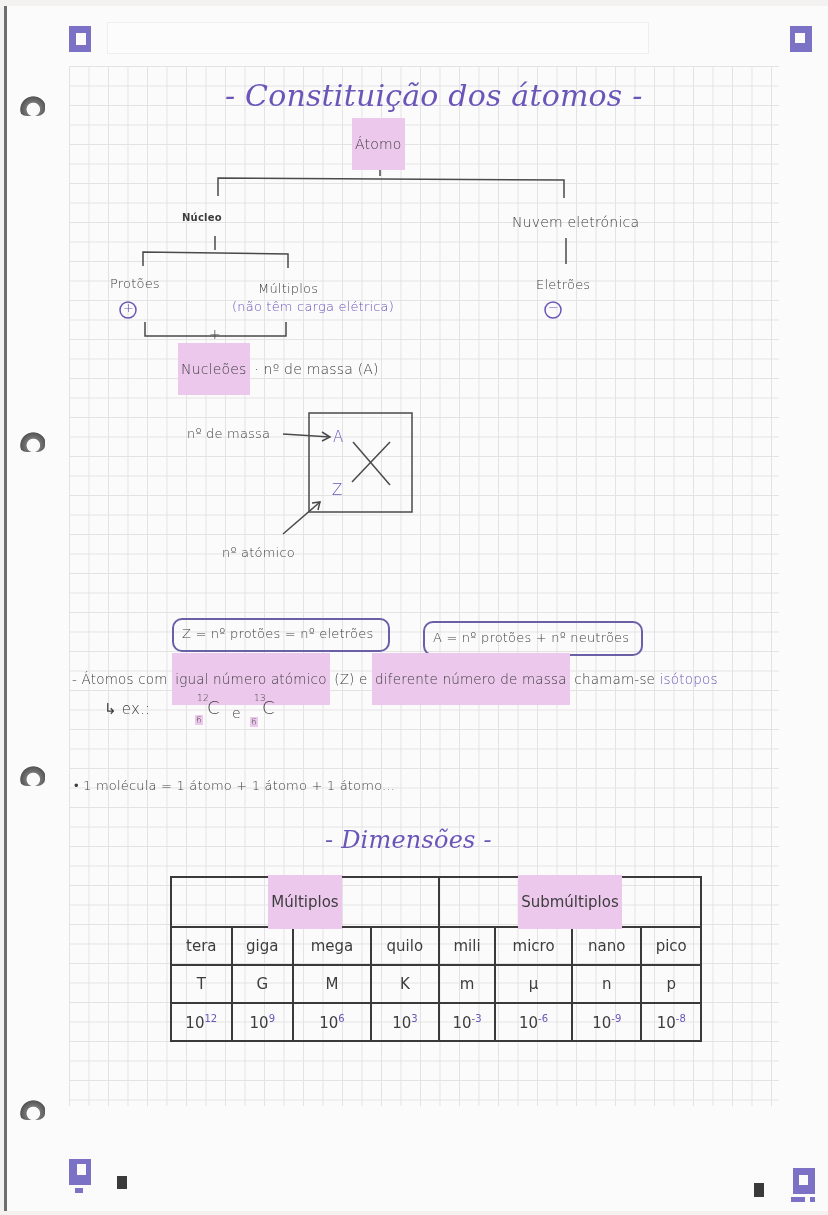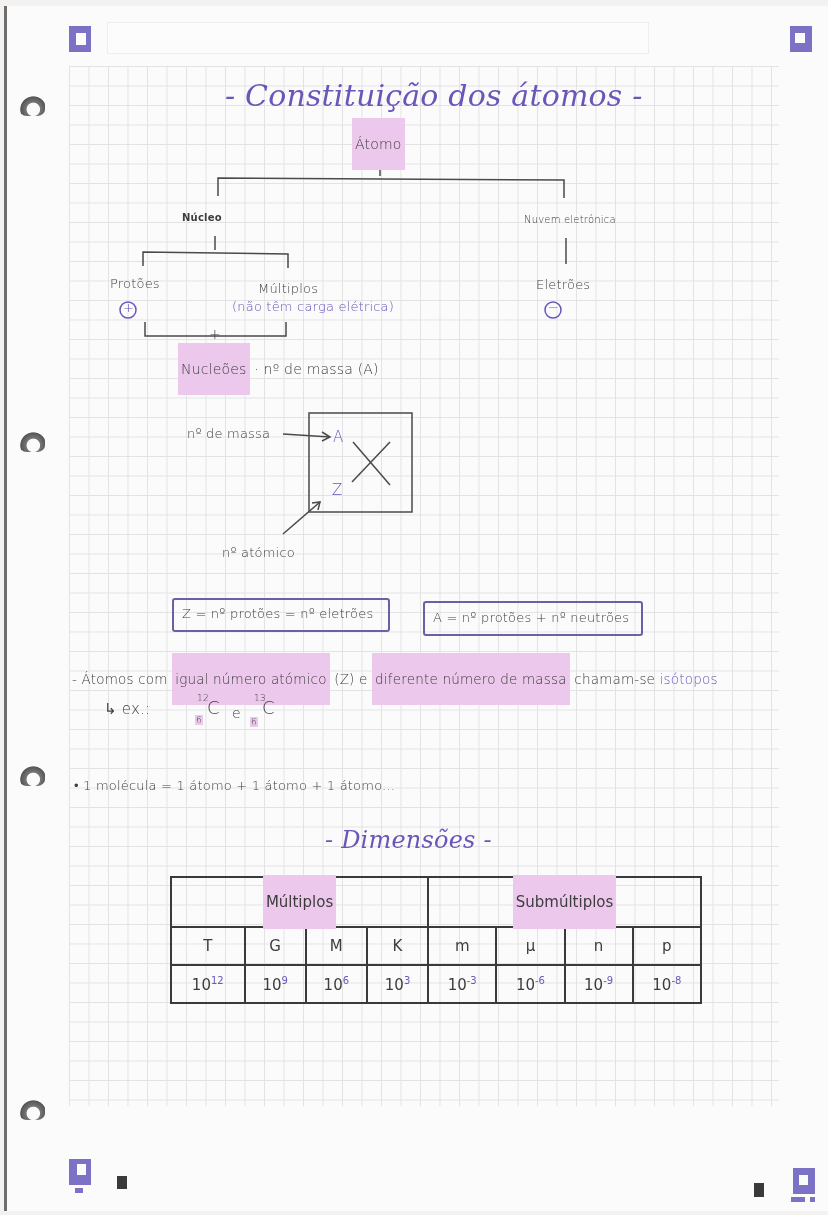--- a/index.html
+++ b/index.html
@@ -16,21 +16,21 @@
   .c-bl{left:62px;top:1153px;} .c-bl::after{left:8px;top:5px;width:9px;height:11px;}
   .c-br{left:786px;top:1162px;} .c-br::after{left:6px;top:7px;width:9px;height:10px;}
   .dot{position:absolute;background:#3a3a3a;}
   .dotp{position:absolute;background:#7b72c6;}
   .ring{position:absolute;left:12px;width:26px;height:22px;border-radius:50% 50% 30% 30%;background:radial-gradient(circle at 55% 70%,#fbfbfb 30%,#777 34%,#555 60%,transparent 64%);}
   .hand{font-family:"DejaVu Sans",sans-serif;color:#3d3d3d;position:absolute;white-space:nowrap;font-weight:300;letter-spacing:0.2px;}
   .purple{color:#6b55b9;}
   .hl{background:#ecc8ec;padding:18px 3px;}
   .title{font-size:30px;color:#6b55b9;font-family:"DejaVu Serif",serif;font-style:italic;}
   .svgl{position:absolute;left:0;top:0;}
-  .box{position:absolute;border:2px solid #6a60a8;border-radius:3px;}
+  .box{position:absolute;border:2px solid #6a60a8;border-radius:10px;margin-top:20px;}
   table.dim{position:absolute;left:170px;top:876px;width:532px;border-collapse:collapse;font-size:15px;color:#3d3d3d;}
   table.dim td{border:2px solid #3a3a3a;text-align:center;height:36px;padding:0 2px;}
   table.dim td.hdr{height:48px;}
   sup{font-size:10px;}
 </style>
 </head>
 <body>
 
 <div class="page">
   <div class="header-box"></div>
@@ -69,21 +69,21 @@
     <polyline points="312,503 320,502 318,510"></polyline>
   </g>
   <circle cx="128" cy="310" r="8" stroke="#6b55b9" stroke-width="1.5" fill="none"></circle>
   <circle cx="553" cy="310" r="8" stroke="#6b55b9" stroke-width="1.5" fill="none"></circle>
 </svg>
 
 <div class="hand title" style="left:225px;top:78px;">- Constituição dos átomos -</div>
 
 <div class="hand" style="left:352px;top:136px;font-size:14px;"><span class="hl">Átomo</span></div>
 <div class="hand" style="left:182px;top:212px;font-size:10px;font-weight:bold;">Núcleo</div>
-<div class="hand" style="left:512px;top:214px;font-size:10px;margin-left:12px;">Nuvem eletrónica</div>
+<div class="hand" style="left:512px;top:214px;font-size:14px;">Nuvem eletrónica</div>
 <div class="hand" style="left:110px;top:276px;font-size:13px;">Protões</div>
 <div class="hand purple" style="left:123px;top:300px;font-size:13px;">+</div>
 <div class="hand" style="left:258px;top:281px;font-size:13px;">Múltiplos</div>
 <div class="hand purple" style="left:232px;top:299px;font-size:13px;">(não têm carga elétrica)</div>
 <div class="hand" style="left:536px;top:277px;font-size:13px;">Eletrões</div>
 <div class="hand purple" style="left:548px;top:300px;font-size:13px;">−</div>
 <div class="hand" style="left:209px;top:326px;font-size:14px;">+</div>
 <div class="hand" style="left:178px;top:361px;font-size:14px;"><span class="hl">Nucleões</span> <span>· nº de massa (A)</span></div>
 
 <div class="hand" style="left:187px;top:426px;font-size:13px;">nº de massa</div>
@@ -126,20 +126,30 @@
 
 <div class="hand title" style="left:325px;top:826px;font-size:24px;">- Dimensões -</div>
 
 <table class="dim">
   <tbody>
       <tr>
     <td class="hdr" colspan="4"><span class="hl">Múltiplos</span></td>
     <td class="hdr" colspan="4"><span class="hl">Submúltiplos</span></td>
   </tr>
   <tr>
+    <td>tera</td>
+    <td>giga</td>
+    <td>mega</td>
+    <td>quilo</td>
+    <td>mili</td>
+    <td>micro</td>
+    <td>nano</td>
+    <td>pico</td>
+  </tr>
+  <tr>
     <td>T</td>
     <td>G</td>
     <td>M</td>
     <td>K</td>
     <td>m</td>
     <td>μ</td>
     <td>n</td>
     <td>p</td>
   </tr>
   <tr>

